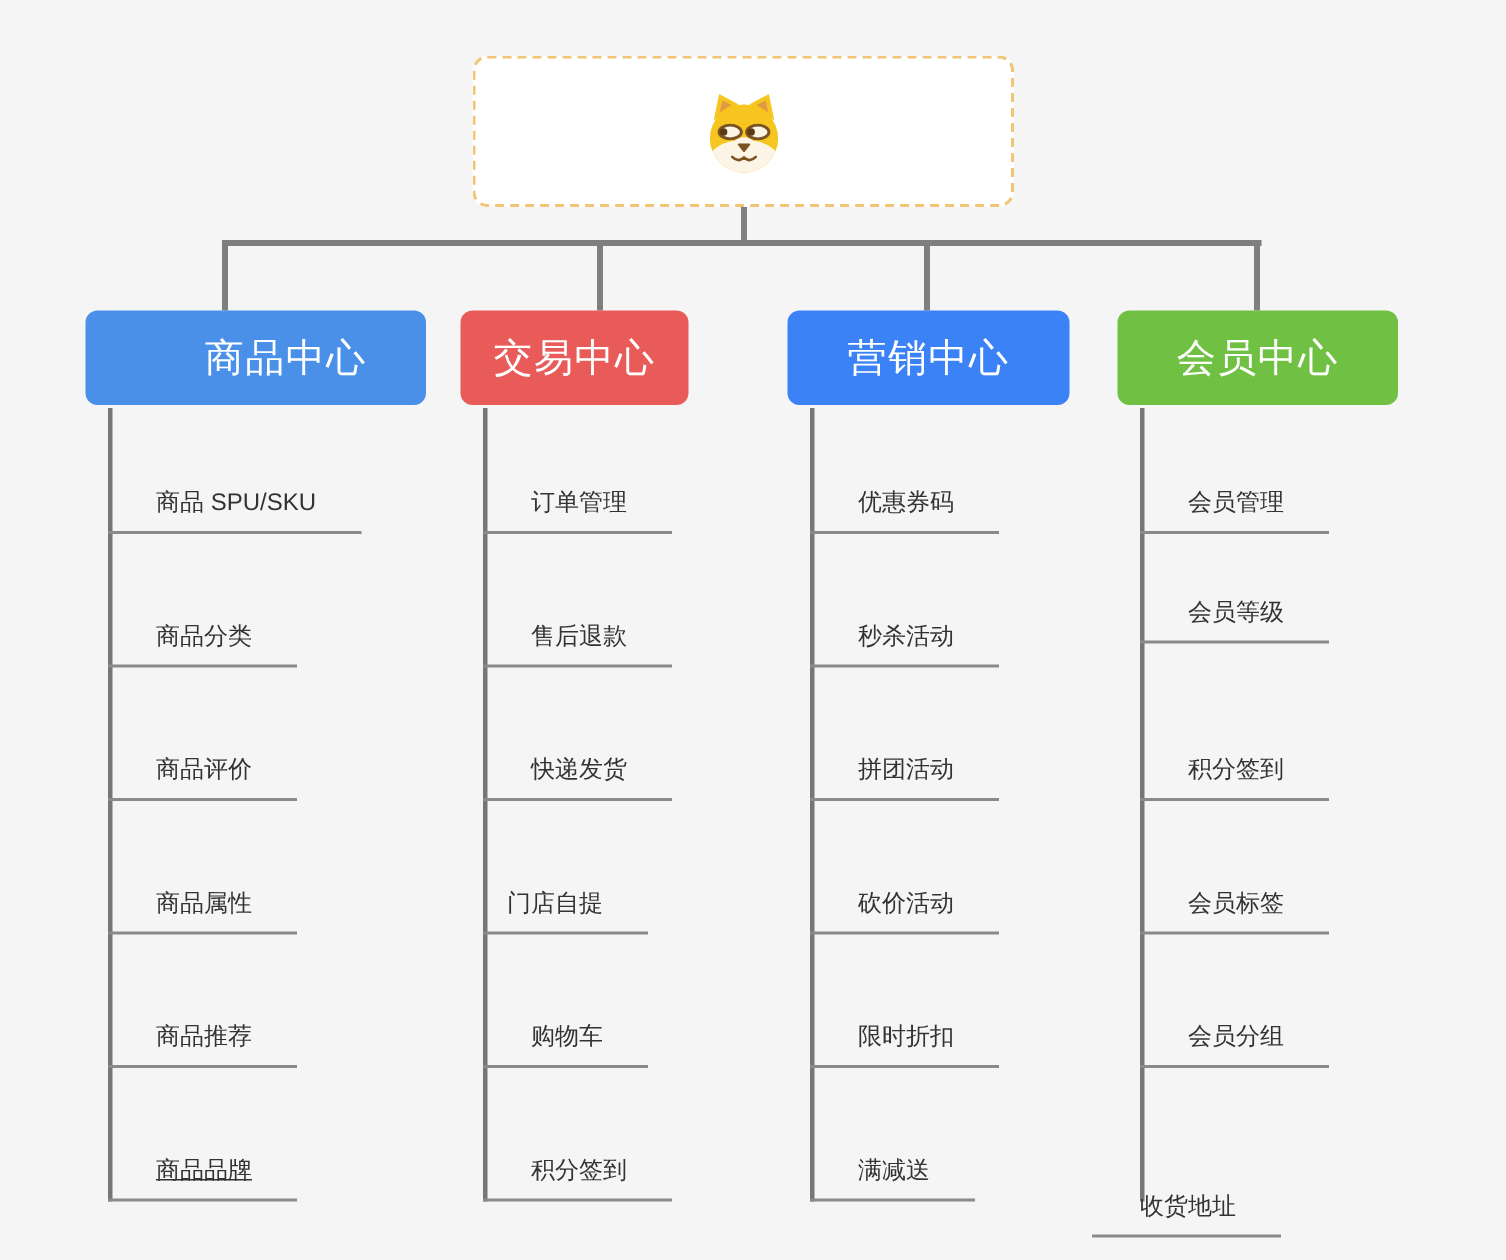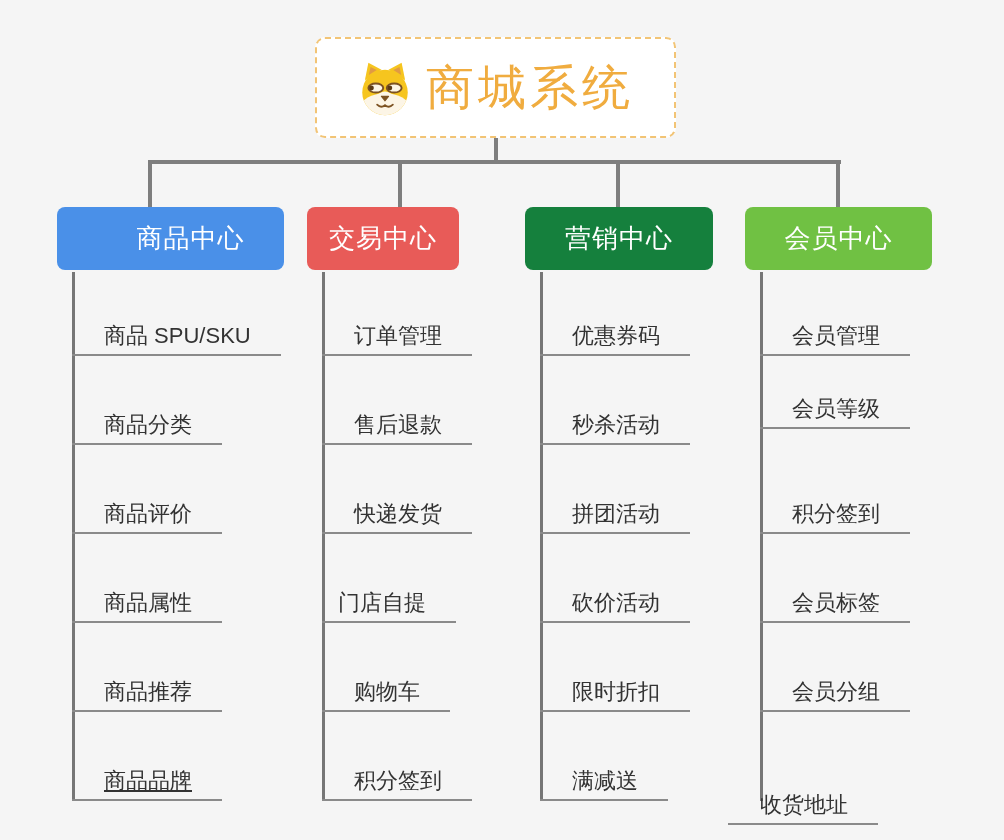--- a/index.html
+++ b/index.html
@@ -14,21 +14,21 @@
   }
   .root-label{font-size:48px;color:#F0AC3F;letter-spacing:4px;font-weight:500;line-height:1;}
   .conn{position:absolute;background:#7E7E7E;}
   .branch{
     position:absolute;top:207px;height:63px;border-radius:8px;
     display:flex;align-items:center;justify-content:center;
     color:#FFFFFF;font-size:26px;letter-spacing:1px;
   }
   .vline{position:absolute;top:272px;height:529px;width:3px;background:#767676;}
   .leaf{
-    position:absolute;font-size:22px;line-height:26px;color:#333333;
+    position:absolute;font-size:16px;line-height:26px;color:#333333;
     padding:0 30px 5px 32px;border-bottom:2px solid #8A8A8A;white-space:nowrap;
   }
 </style>
 </head>
 <body>
 
 <div class="canvas">
 
   <div class="root-node">
     <span style="display:inline-flex;">
@@ -46,21 +46,20 @@
         <ellipse cx="32" cy="56" rx="28" ry="17" fill="#FCF5E6" clip-path="url(#hc)"></ellipse>
         <circle cx="32" cy="48" r="11" fill="#FCF5E6"></circle>
         <ellipse cx="21.5" cy="33" rx="8.5" ry="5.2" fill="#FCF5E6" stroke="#7C5222" stroke-width="2.2"></ellipse>
         <ellipse cx="42.5" cy="33" rx="8.5" ry="5.2" fill="#FCF5E6" stroke="#7C5222" stroke-width="2.2"></ellipse>
         <circle cx="16.5" cy="33" r="2.8" fill="#5B3A14"></circle>
         <circle cx="37.5" cy="33" r="2.8" fill="#5B3A14"></circle>
         <path d="M28 42.5 L36 42.5 L32 47.5 Z" fill="#7C5222" stroke="#7C5222" stroke-width="1.5" stroke-linejoin="round"></path>
         <path d="M23 52 Q27.5 56.5 32 52.5 Q36.5 56.5 41 52" stroke="#7C5222" stroke-width="2" fill="none" stroke-linecap="round"></path>
       </svg>
     </span>
-    <span class="root-label">商城系统</span>
   </div>
 
   <div class="conn" style="left:494px;top:138px;width:4px;height:26px;"></div>
   <div class="conn" style="left:148px;top:160px;width:693px;height:4px;"></div>
 
   <div id="branches">
       <div class="conn" style="left: 148px; top: 160px; width: 4px; height: 47px;"></div>
       <div class="branch" style="left: 57px; width: 187px; background: rgb(74, 144, 232); padding-left: 40px;">
         <span>商品中心</span>
       </div>
@@ -76,21 +75,21 @@
         <span>交易中心</span>
       </div>
       <div class="vline" style="left: 322px;"></div>
       <div class="leaf" style="left: 322px; top: 323px;">订单管理</div>
       <div class="leaf" style="left: 322px; top: 412px;">售后退款</div>
       <div class="leaf" style="left: 322px; top: 501px;">快递发货</div>
       <div class="leaf" style="left: 322px; top: 590px; padding-left: 16px;">门店自提</div>
       <div class="leaf" style="left: 322px; top: 679px;">购物车</div>
       <div class="leaf" style="left: 322px; top: 768px;">积分签到</div>
       <div class="conn" style="left: 616px; top: 160px; width: 4px; height: 47px;"></div>
-      <div class="branch" style="left: 525px; width: 188px; background: #15803d;">
+      <div class="branch" style="left: 525px; width: 188px; background: #3b82f6;">
         <span>营销中心</span>
       </div>
       <div class="vline" style="left: 540px;"></div>
       <div class="leaf" style="left: 540px; top: 323px;">优惠券码</div>
       <div class="leaf" style="left: 540px; top: 412px;">秒杀活动</div>
       <div class="leaf" style="left: 540px; top: 501px;">拼团活动</div>
       <div class="leaf" style="left: 540px; top: 590px;">砍价活动</div>
       <div class="leaf" style="left: 540px; top: 679px;">限时折扣</div>
       <div class="leaf" style="left: 540px; top: 768px;">满减送</div>
       <div class="conn" style="left: 836px; top: 160px; width: 4px; height: 47px;"></div>

